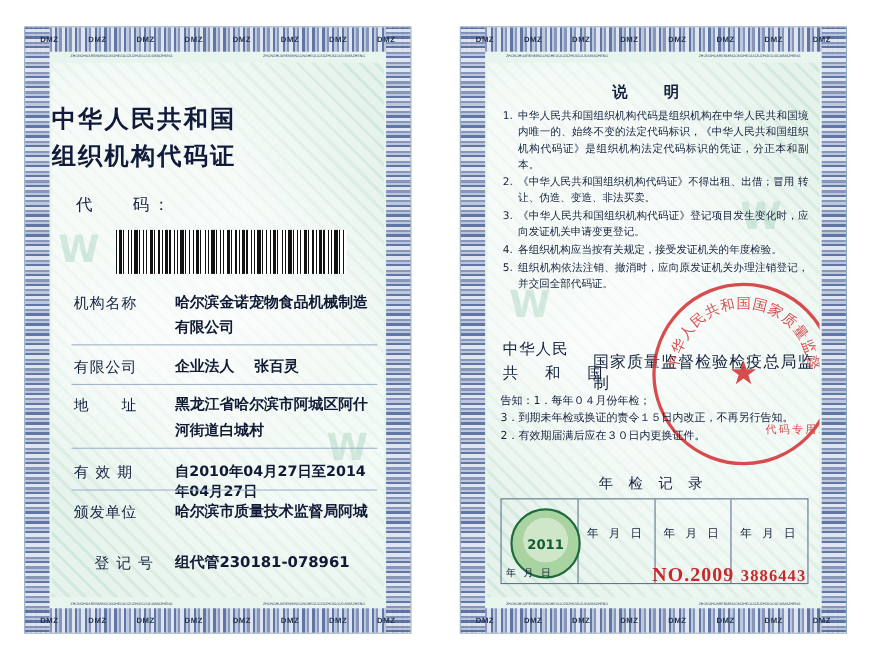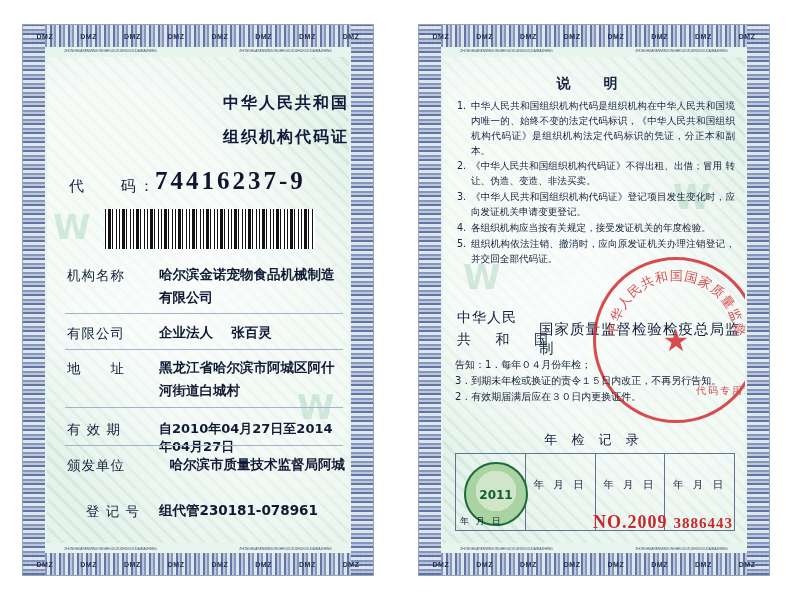--- a/index.html
+++ b/index.html
@@ -90,24 +90,24 @@
     font-size: 34px;
     font-family: "DejaVu Sans", sans-serif;
     font-weight: bold;
     pointer-events: none;
   }
 
   
   .title {
     position: absolute;
     left: 0; right: 0;
-    text-align: right;
+    text-align: left;
     color: #111a3a;
     font-weight: bold;
-    font-size: 16px;
+    font-size: 22px;
     letter-spacing: 2px;
     font-family: "DejaVu Sans", sans-serif;
   }
   .title-1 { top: 36px; }
   .title-2 { top: 70px; }
 
   .code-label {
     position: absolute;
     left: 22px;
     top: 120px;
@@ -325,21 +325,20 @@
 
     <div class="inner">
       <div class="wm" style="left:6px; top:150px;">W</div>
       <div class="wm" style="left:250px; top:330px;">W</div>
 
       <div class="title title-1">中华人民共和国</div>
       <div class="title title-2">组织机构代码证</div>
 
       <div class="code-label">代 码</div>
       <div class="code-colon">：</div>
-      <div class="code-value">74416237-9</div>
 
       <div class="barcode"></div>
 
       <div class="field f-label" style="top:210px;">机构名称</div>
       <div class="field f-value2" style="top:232px;">有限公司</div>
       <div class="field f-value" style="top:209px;">哈尔滨金诺宠物食品机械制造</div>
       <div class="hline" style="top:256px;"></div>
 
       <div class="field f-label" style="top:268px;">有限公司</div>
       <div class="field f-value" style="top:267px;">企业法人  　张百灵</div>
@@ -348,21 +347,21 @@
       <div class="field f-label" style="top:303px;">地　　址</div>
       <div class="field f-value" style="top:302px;">黑龙江省哈尔滨市阿城区阿什</div>
       <div class="field f-value2" style="top:325px;">河街道白城村</div>
       <div class="hline" style="top:350px;"></div>
 
       <div class="field f-label" style="top:364px;">有 效 期</div>
       <div class="field f-value" style="top:363px; font-size:13px;">自2010年04月27日至2014年04月27日</div>
       <div class="hline" style="top:388px;"></div>
 
       <div class="field f-label" style="top:400px;">颁发单位</div>
-      <div class="field f-value" style="top:399px;text-align:right;">哈尔滨市质量技术监督局阿城</div>
+      <div class="field f-value" style="top:399px;">哈尔滨市质量技术监督局阿城</div>
 
       <div class="field f-label" style="top:446px;text-align:center;">登 记 号</div>
       <div class="field f-value" style="top:445px;">组代管230181-078961</div>
     </div>
   </div>
 
   <div class="cert cert-right">
     <div class="band band-top"></div>
     <div class="band band-bottom"></div>
     <div class="band band-left"></div>

